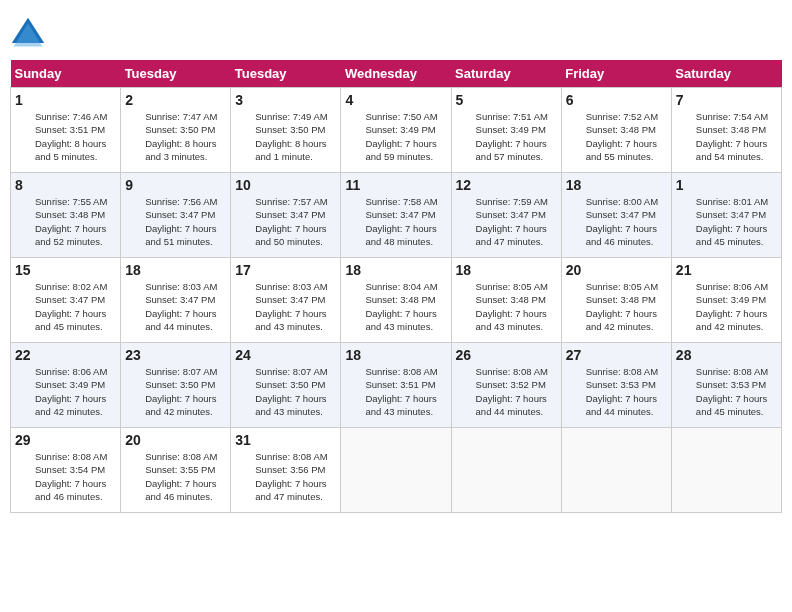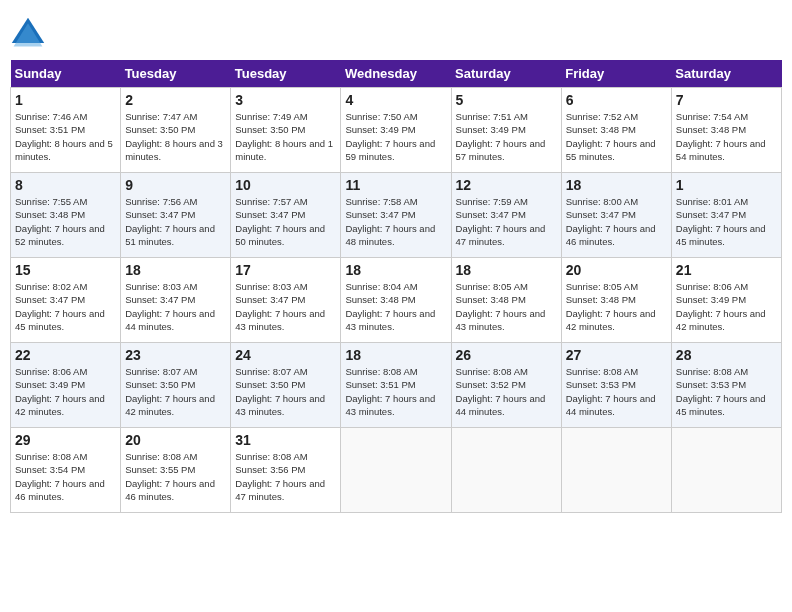--- a/index.html
+++ b/index.html
@@ -44,21 +44,21 @@
     .subtitle {
       font-size: 16px;
       color: #555;
     }
     table {
       width: 100%;
       border-collapse: collapse;
       font-size: 10.5px;
     }
     thead tr th {
-      background-color: #4c1d95;
+      background-color: #be185d;
       color: #fff;
       padding: 6px 4px;
       text-align: left;
       font-size: 13px;
       font-weight: bold;
     }
     tbody tr td {
       border: 1px solid #ccc;
       vertical-align: top;
       padding: 4px;
@@ -73,20 +73,21 @@
       font-size: 14px;
       font-weight: bold;
       color: #222;
       display: block;
       margin-bottom: 2px;
     }
     .day-info {
       font-size: 9.5px;
       color: #333;
       line-height: 1.4;
+      margin-left: 20px;
     }
     .empty-cell {
       background: #f9f9f9 !important;
     }
   </style>
 </head>
 <body>
 
 <div class="header">
   <div class="logo">

